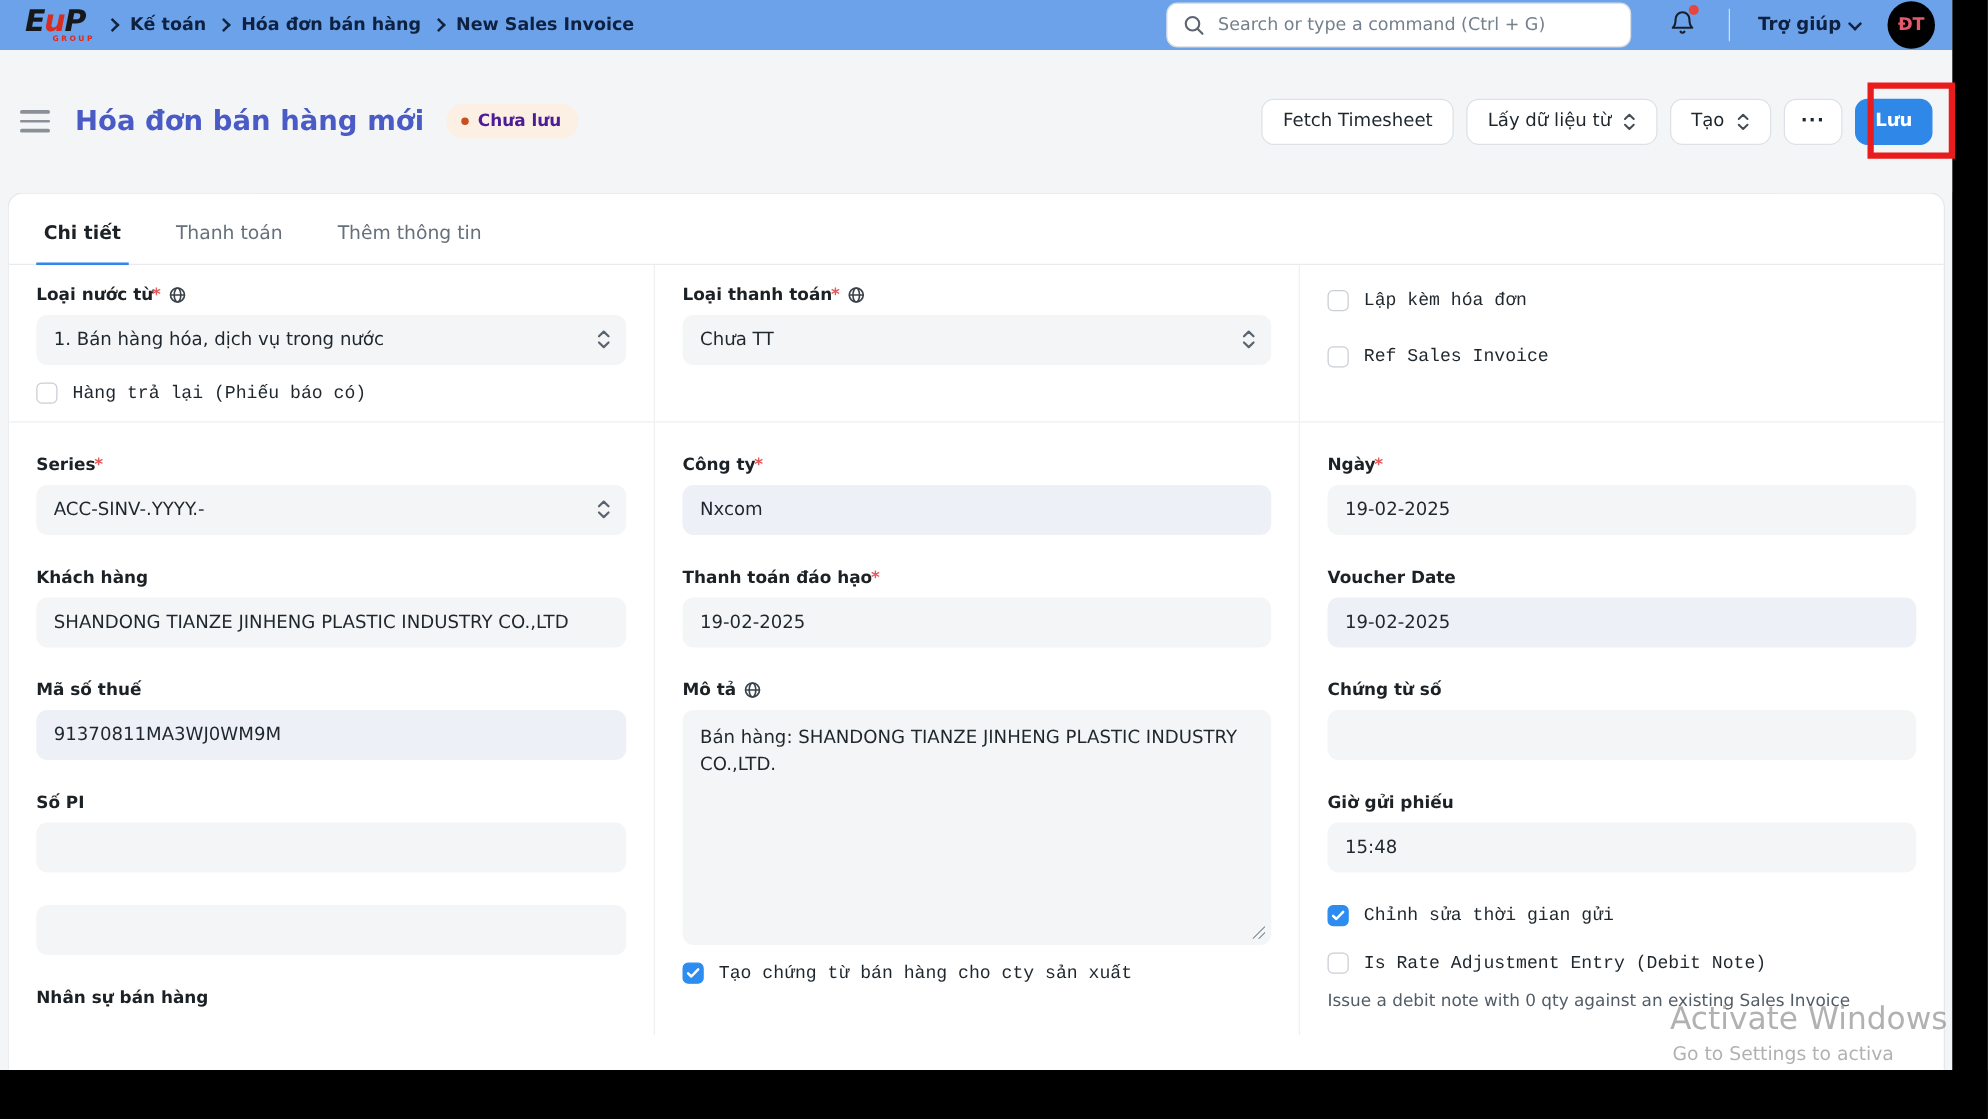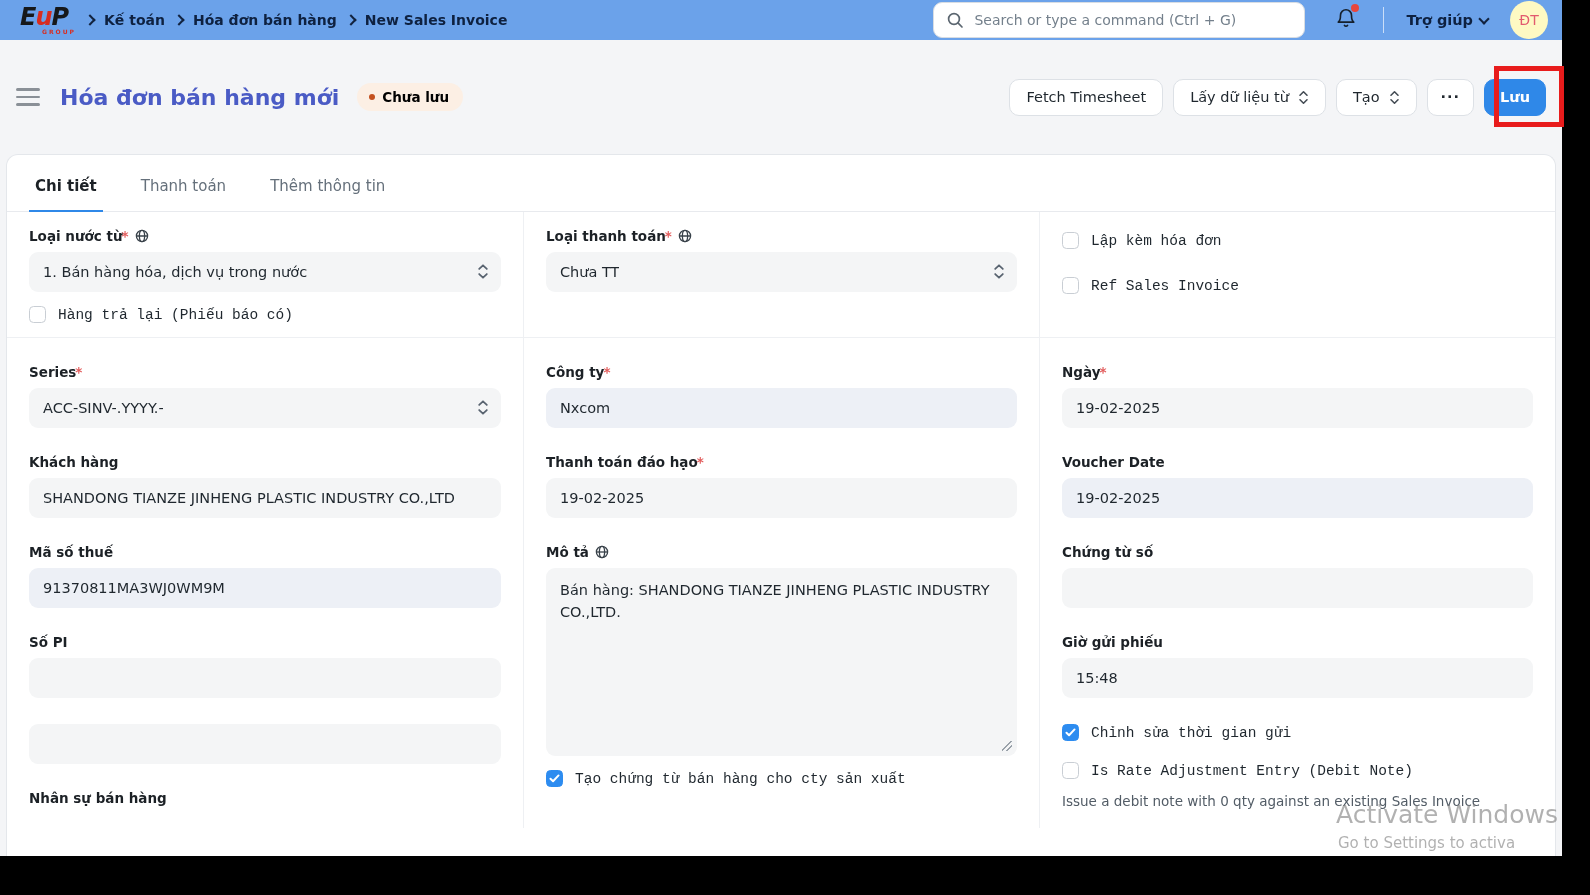--- a/index.html
+++ b/index.html
@@ -27,30 +27,30 @@
   .searchbox input::placeholder { color:#74808c; }
   .search-icon { position:absolute; left:13px; top:9px; }
   .bell-wrap { position:relative; margin:0 26px 0 30px; cursor:pointer; }
   .bell-dot { position:absolute; right:-2px; top:-3px; width:8px; height:8px; background:#e8463c;
               border-radius:50%; }
   .nav-divider { width:1px; height:26px; background:rgba(255,255,255,.65); }
   .help { display:flex; align-items:center; gap:7px; margin:0 22px; cursor:pointer; }
   .help-label { font-size:14.5px; font-weight:bold; color:#0e2140; }
   .chev-down { width:8px; height:8px; border-right:2px solid #12233f; border-bottom:2px solid #12233f;
                transform:rotate(45deg); margin-top:-3px; }
-  .avatar { width:38px; height:38px; border-radius:50%; background:#fef9c3; color:#e25a6e;
-            font-size:14px; font-weight:normal; display:flex; align-items:center; justify-content:center;
+  .avatar { width:38px; height:38px; border-radius:50%; background:#000000; color:#e25a6e;
+            font-size:14px; font-weight:bold; display:flex; align-items:center; justify-content:center;
             cursor:pointer; flex:none; }
 
   
   .page-head { height:114px; background:#f4f5f7; display:flex; align-items:center; padding:0 16px; }
   .hamburger { width:24px; display:flex; flex-direction:column; gap:5px; cursor:pointer; margin-right:20px;}
   .hamburger span { height:2.5px; background:#8a9097; border-radius:2px; }
   .page-title { font-size:22px; font-weight:bold; color:#4a5bc5; white-space:nowrap; }
-  .status-badge { margin-left:18px; background:#fcefe4; color:#000000; font-size:13.5px; font-weight:bold;
+  .status-badge { margin-left:18px; background:#fcefe4; color:#4c1d95; font-size:13.5px; font-weight:bold;
                   border-radius:14px; padding:6px 14px 6px 12px; display:flex; align-items:center; gap:7px;}
   .status-dot { width:6px; height:6px; border-radius:50%; background:#c4511f; }
   .head-actions { margin-left:auto; display:flex; align-items:center; gap:10px; }
   .btn { height:37px; border:1px solid #dde1e6; background:#fff; border-radius:10px; padding:0 16px;
          font-size:14.5px; color:#1f272e; font-family:inherit; cursor:pointer; display:flex;
          align-items:center; gap:9px; white-space:nowrap; }
   .btn-more { padding:0 13px; font-weight:bold; letter-spacing:1px; }
   .btn-primary { background:#2f88e8; border-color:#2f88e8; color:#fff; font-weight:bold; padding:0 15px;}
 
   

